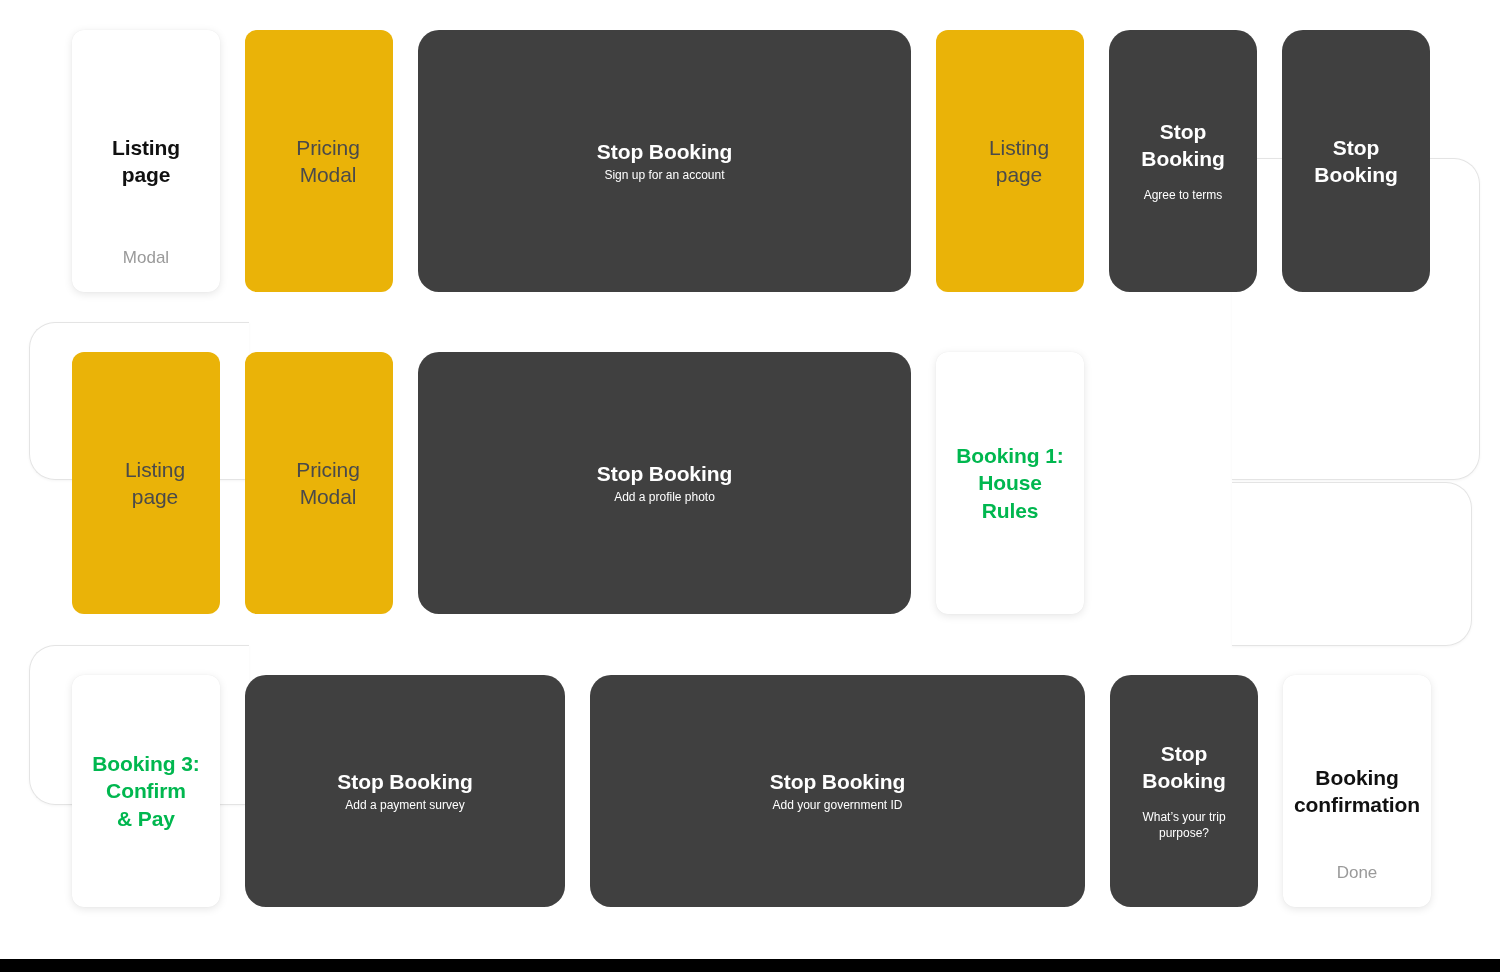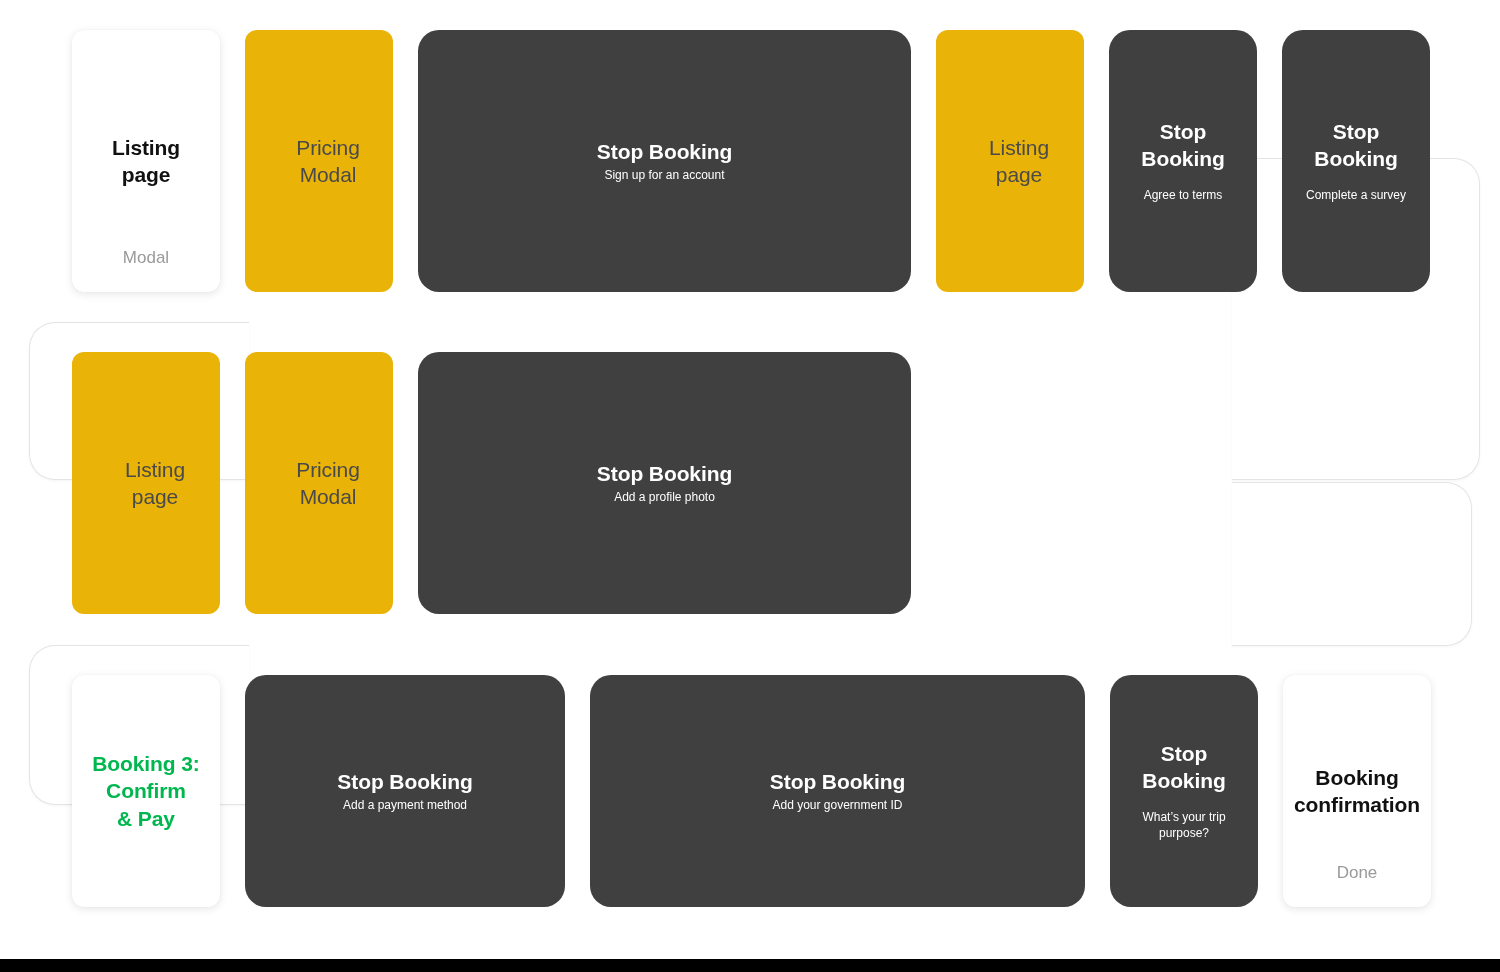--- a/index.html
+++ b/index.html
@@ -180,52 +180,54 @@
       <div class="title muted"><span>Listing</span><br><span>page</span></div>
     </div>
 
     <div class="card red w-narrow">
       <div class="title onred">Stop Booking</div>
       <div class="sub">Agree to terms</div>
     </div>
 
     <div class="card red w-narrow">
       <div class="title onred">Stop Booking</div>
-      <div class="sub">Complete a survey</div>
     </div>
   </div>
 
   <div class="row row-2">
 
     <div class="card grey w-narrow">
       <div class="title muted"><span>Listing</span><br><span>page</span></div>
     </div>
 
     <div class="card grey w-narrow">
       <div class="title muted"><span>Pricing</span><br><span>Modal</span></div>
     </div>
 
     <div class="card red w-wide1">
       <div class="title onred">Stop Booking</div>
       <div class="sub">Add a profile photo</div>
     </div>
 
 
+    <div class="card white w-narrow">
+      <div class="title green"><span>Booking 1:</span><br><span>House Rules</span></div>
+    </div>
 
   </div>
 
   <div class="row row-3">
 
     <div class="card white w-narrow">
       <div class="title green"><span>Booking 3:</span><br><span>Confirm</span><br><span>&amp; Pay</span></div>
     </div>
 
     <div class="card red w-wide2">
       <div class="title onred">Stop Booking</div>
-      <div class="sub">Add a payment method</div>
+      <div class="sub">Add a payment survey</div>
     </div>
 
     <div class="card red w-wide3">
       <div class="title onred">Stop Booking</div>
       <div class="sub">Add your government ID</div>
     </div>
 
     <div class="card red w-narrow">
       <div class="title onred">Stop Booking</div>
       <div class="sub">What’s your trip purpose?</div>

